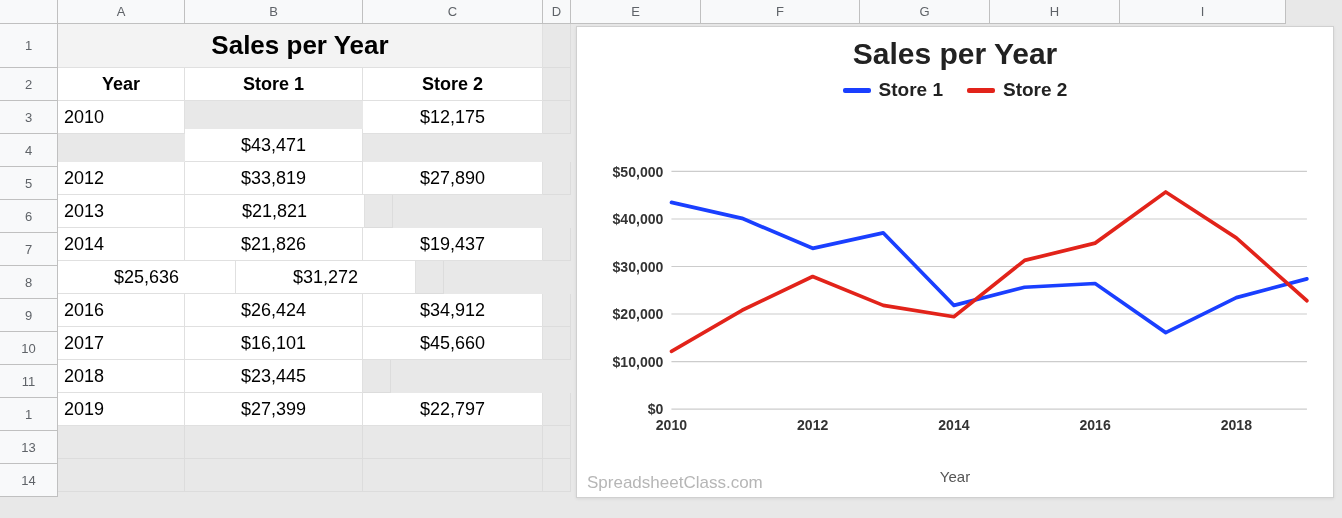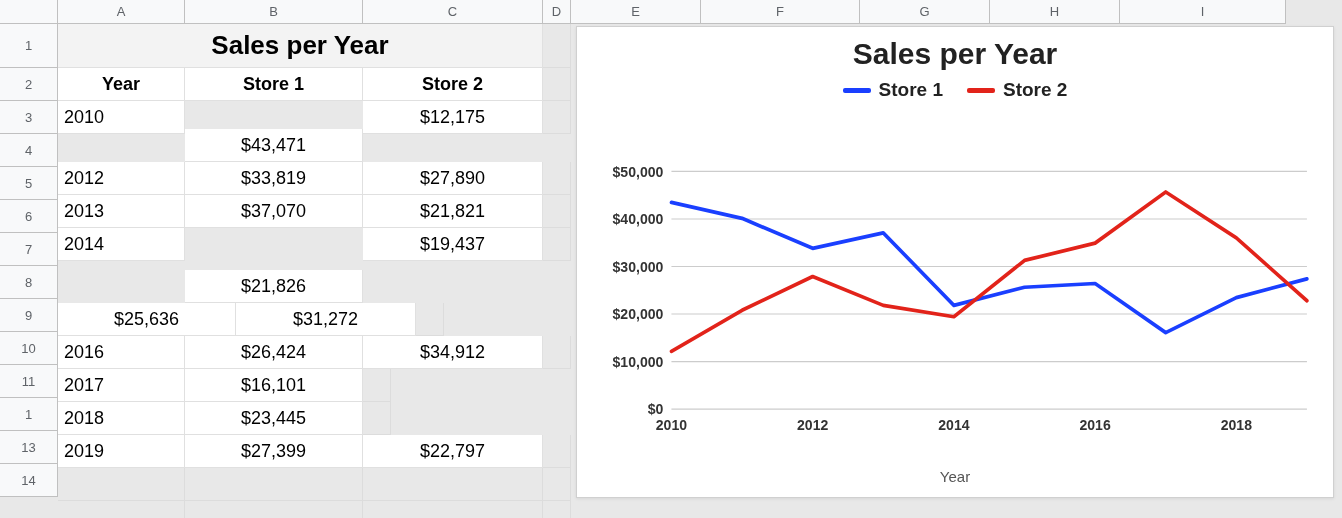--- a/index.html
+++ b/index.html
@@ -143,44 +143,44 @@
         <div class="cell blank-cell" style="width: 28px; height: 33px;"></div>
       </div>
       <div class="row">
         <div class="cell year-cell" style="width: 127px; height: 33px;">2012</div>
         <div class="cell money-cell" style="width: 178px; height: 33px;">$33,819</div>
         <div class="cell money-cell" style="width: 180px; height: 33px;">$27,890</div>
         <div class="cell blank-cell" style="width: 28px; height: 33px;"></div>
       </div>
       <div class="row">
         <div class="cell year-cell" style="width: 127px; height: 33px;">2013</div>
-        <div class="cell money-cell" style="width: 178px; height: 33px;">$37,070</div>
         <div class="cell money-cell" style="width: 180px; height: 33px;">$21,821</div>
         <div class="cell blank-cell" style="width: 28px; height: 33px;"></div>
       </div>
       <div class="row">
         <div class="cell year-cell" style="width: 127px; height: 33px;">2014</div>
-        <div class="cell money-cell" style="width: 178px; height: 33px; margin-top: 42px;">$21,826</div>
+        <div class="cell money-cell" style="width: 178px; height: 33px;">$21,826</div>
         <div class="cell money-cell" style="width: 180px; height: 33px;">$19,437</div>
         <div class="cell blank-cell" style="width: 28px; height: 33px;"></div>
       </div>
       <div class="row">
         <div class="cell money-cell" style="width: 178px; height: 33px;">$25,636</div>
         <div class="cell money-cell" style="width: 180px; height: 33px;">$31,272</div>
         <div class="cell blank-cell" style="width: 28px; height: 33px;"></div>
       </div>
       <div class="row">
         <div class="cell year-cell" style="width: 127px; height: 33px;">2016</div>
         <div class="cell money-cell" style="width: 178px; height: 33px;">$26,424</div>
         <div class="cell money-cell" style="width: 180px; height: 33px;">$34,912</div>
         <div class="cell blank-cell" style="width: 28px; height: 33px;"></div>
       </div>
       <div class="row">
         <div class="cell year-cell" style="width: 127px; height: 33px;">2017</div>
         <div class="cell money-cell" style="width: 178px; height: 33px;">$16,101</div>
+        <div class="cell money-cell" style="width: 180px; height: 33px;">$45,660</div>
         <div class="cell blank-cell" style="width: 28px; height: 33px;"></div>
       </div>
       <div class="row">
         <div class="cell year-cell" style="width: 127px; height: 33px;">2018</div>
         <div class="cell money-cell" style="width: 178px; height: 33px;">$23,445</div>
         <div class="cell blank-cell" style="width: 28px; height: 33px;"></div>
       </div>
       <div class="row">
         <div class="cell year-cell" style="width: 127px; height: 33px;">2019</div>
         <div class="cell money-cell" style="width: 178px; height: 33px;">$27,399</div>
@@ -230,15 +230,16 @@
           <text x="78" y="250" text-anchor="middle" font-size="14" font-weight="bold" fill="#333">2010</text>
           <text x="218.44444444444443" y="250" text-anchor="middle" font-size="14" font-weight="bold" fill="#333">2012</text>
           <text x="358.88888888888886" y="250" text-anchor="middle" font-size="14" font-weight="bold" fill="#333">2014</text>
           <text x="499.3333333333333" y="250" text-anchor="middle" font-size="14" font-weight="bold" fill="#333">2016</text>
           <text x="639.7777777777777" y="250" text-anchor="middle" font-size="14" font-weight="bold" fill="#333">2018</text>
           <path d="M78 35.24992 L148.22222222222223 50.22655999999999 L218.44444444444443 78.49088 L288.66666666666663 63.926400000000015 L358.88888888888886 132.21952 L429.11111111111114 115.15072 L499.3333333333333 111.62048000000001 L569.5555555555555 157.86752 L639.7777777777777 124.96640000000001 L710 107.25247999999999 " fill="none" stroke="#1a3fff" stroke-width="3.5" stroke-linejoin="round" stroke-linecap="round"></path>
           <path d="M78 175.456 L148.22222222222223 136.86975999999999 L218.44444444444443 105.0528 L288.66666666666663 132.24192 L358.88888888888886 142.92224000000002 L429.11111111111114 89.90144000000001 L499.3333333333333 73.59424000000001 L569.5555555555555 25.443199999999997 L639.7777777777777 68.63936 L710 127.86944 " fill="none" stroke="#e2231a" stroke-width="3.5" stroke-linejoin="round" stroke-linecap="round"></path>
         </svg>
     </div>
     <div class="axis-label">Year</div>
+    <div class="watermark">SpreadsheetClass.com</div>
   </div>
 
 </div>
 
 </body></html>

